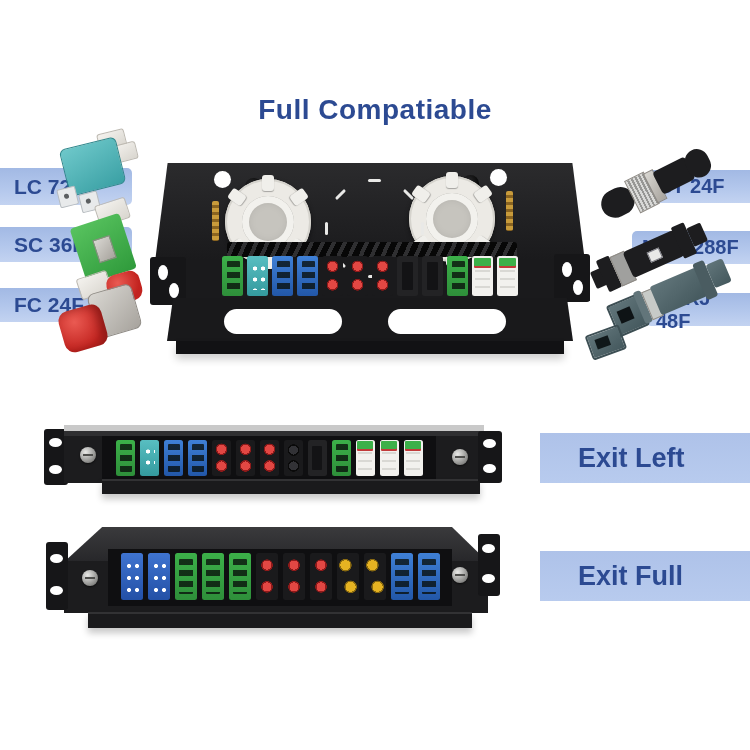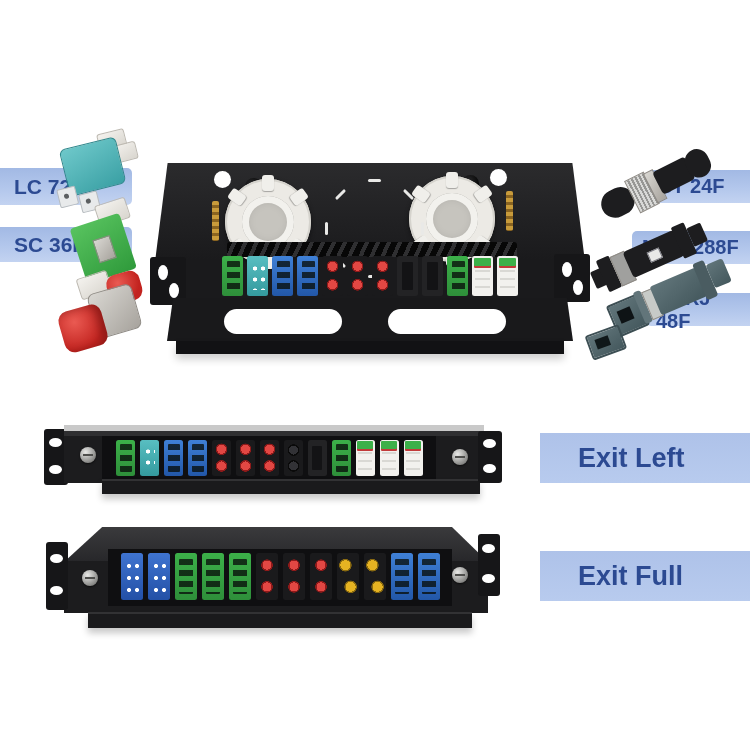--- a/index.html
+++ b/index.html
@@ -107,26 +107,30 @@
   .metal{position:absolute;background:linear-gradient(145deg,#d9d7d2,#a7a39d);border:1px solid #8e8a84;}
   .fc-barrel{position:absolute;background:radial-gradient(circle at 35% 30%,#ea5a52,#c2231f 70%);border-radius:10px;}
   .blk{position:absolute;background:#1d1d1f;border-radius:4px;}
   .slate{position:absolute;background:linear-gradient(160deg,#61757a,#44585d);border-radius:3px;}
 </style>
 </head>
 <body>
 
 <div id="stage">
 
+  <div class="title">Full Compatiable</div>
 
   <div class="ribbon rleft" style="top:168px;width:118px;height:37px;">
     <span>LC 72F</span>
   </div>
   <div class="ribbon rleft" style="top:227px;width:118px;height:35px;">
     <span>SC 36F</span>
+  </div>
+  <div class="ribbon rleft" style="top:288px;width:112px;height:34px;">
+    <span>FC 24F</span>
   </div>
 
   <div class="ribbon rright" style="top:170px;width:91px;height:33px;">
     <span>ST 24F</span>
   </div>
   <div class="ribbon rright" style="top:231px;width:108px;height:33px;">
     <span>MPO 288F</span>
   </div>
   <div class="ribbon rright" style="top:293px;width:94px;height:33px;">
     <span>MTRJ 48F</span>

